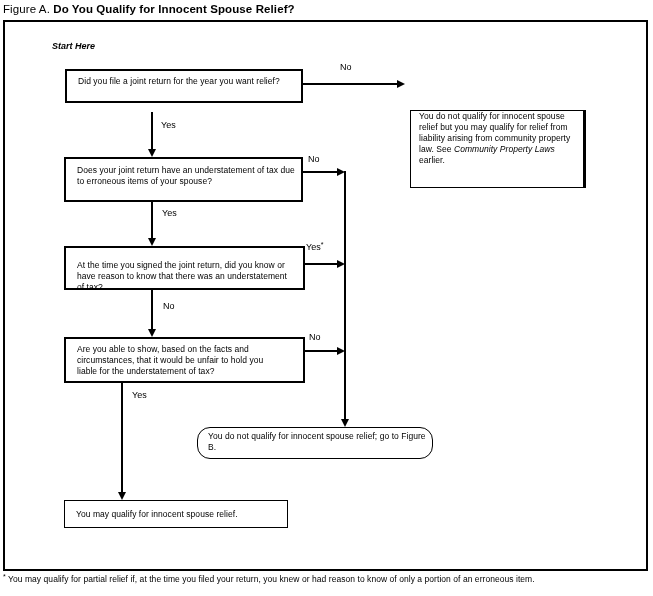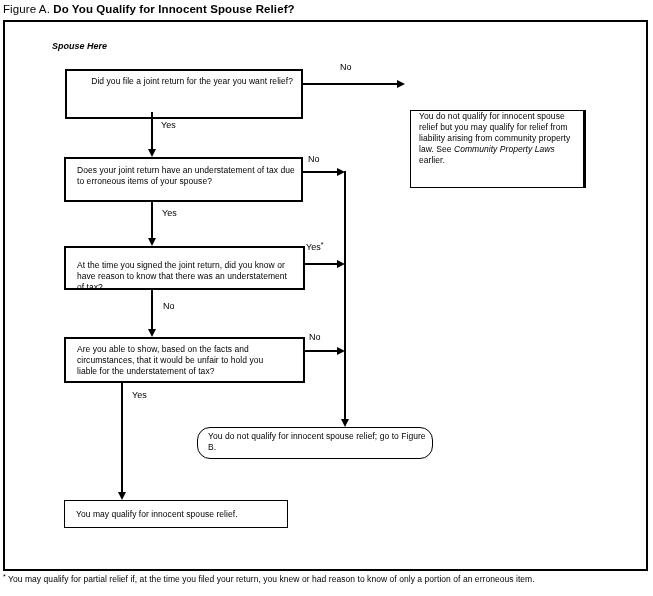--- a/index.html
+++ b/index.html
@@ -35,21 +35,21 @@
   }
   .node {
     border: 2px solid #000;
     box-sizing: border-box;
     background: #fff;
     font-size: 8.5px;
     line-height: 11px;
     letter-spacing: 0.05px;
   }
   .thin { border-width: 1.5px; }
-  .q1 { left: 65px;  top: 69px;  width: 238px; height: 50px; padding: 5px 8px 0 11px; text-align: right; }
+  .q1 { left: 65px;  top: 69px;  width: 238px; height: 34px; padding: 5px 8px 0 11px; }
   .q2 { left: 64px;  top: 157px; width: 239px; height: 45px; padding: 6px 5px 0 11px; }
   .q3 { left: 64px;  top: 246px; width: 241px; height: 44px; padding: 12px 14px 0 11px; }
   .q4 { left: 64px;  top: 337px; width: 241px; height: 46px; padding: 5px 24px 0 11px; }
   .community { left: 410px; top: 66px; width: 176px; height: 78px; padding: 0 5px 0 8px; border-right-width: 3px; margin-top: 44px; }
   .figb { left: 197px; top: 427px; width: 236px; height: 32px; padding: 3px 6px 0 10px; border-radius: 13px; }
   .mayq { left: 64px;  top: 500px; width: 224px; height: 28px; padding: 8px 2px 0 11px; }
   .line { background: #000; }
   .arrow-r {
     width: 0; height: 0;
     border-top: 4px solid transparent;
@@ -84,21 +84,21 @@
 
 <div class="canvas">
 
   <div class="abs fig-title">
     <span>Figure A.</span>
     <span class="bold">Do You Qualify for Innocent Spouse Relief?</span>
   </div>
 
   <div class="abs chart-frame"></div>
 
-  <div class="abs start-here">Spouse Here</div>
+  <div class="abs start-here">Start Here</div>
 
   <div class="abs node q1">Did you file a joint return for the year you want relief?</div>
 
   <div class="abs node thin community">
     <span>You do not qualify for innocent spouse relief but you may qualify for relief from liability arising from community property law. See </span><span class="italic">Community Property Laws</span><span> earlier.</span>
   </div>
 
   <div class="abs node q2">Does your joint return have an understatement of tax due to erroneous items of your spouse?</div>
   <div class="abs node q3">At the time you signed the joint return, did you know or have reason to know that there was an understatement of tax?</div>
   <div class="abs node q4">Are you able to show, based on the facts and circumstances, that it would be unfair to hold you liable for the understatement of tax?</div>

